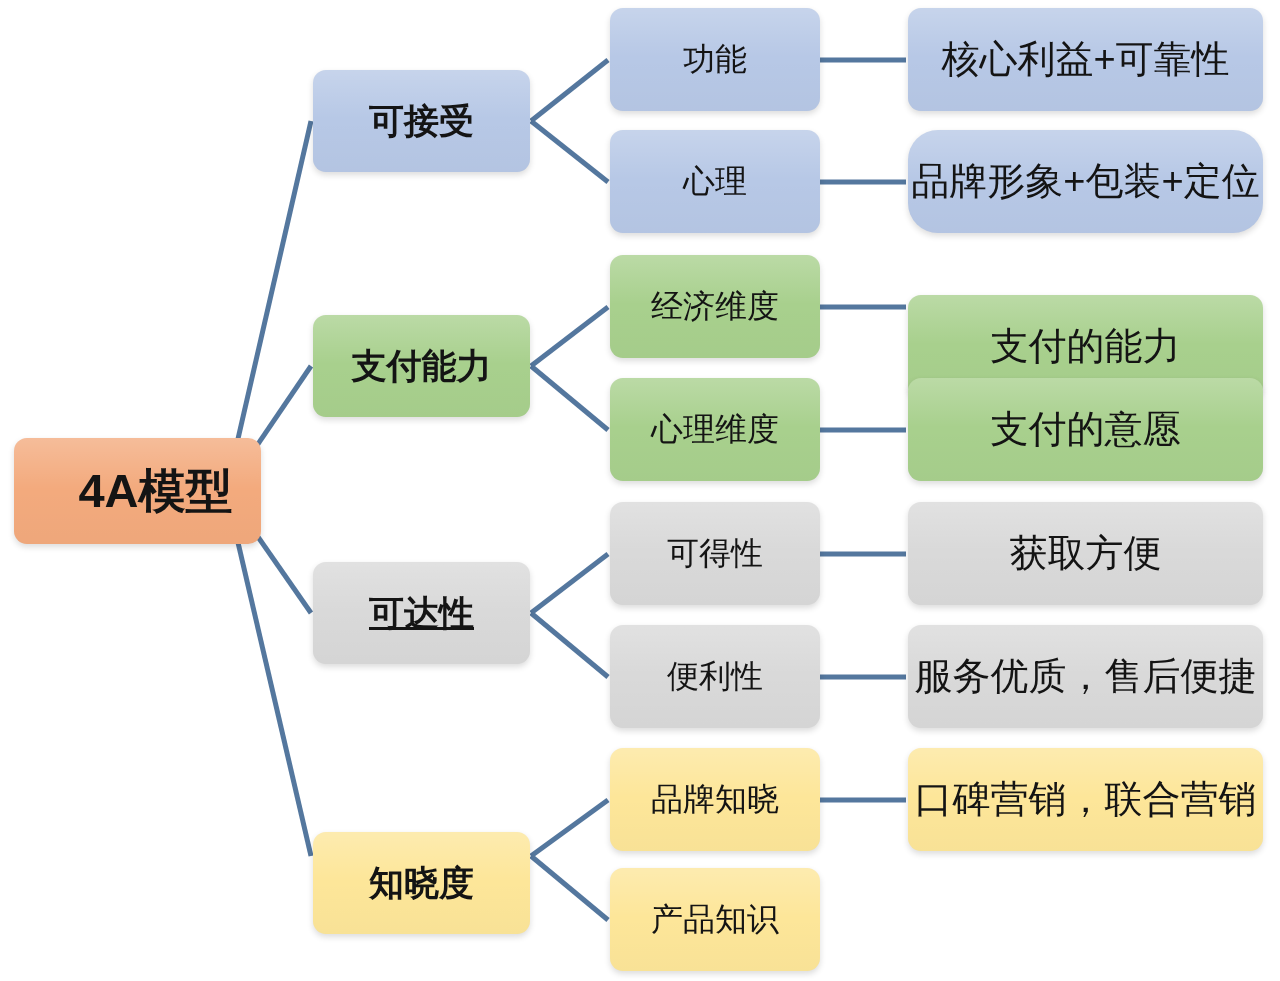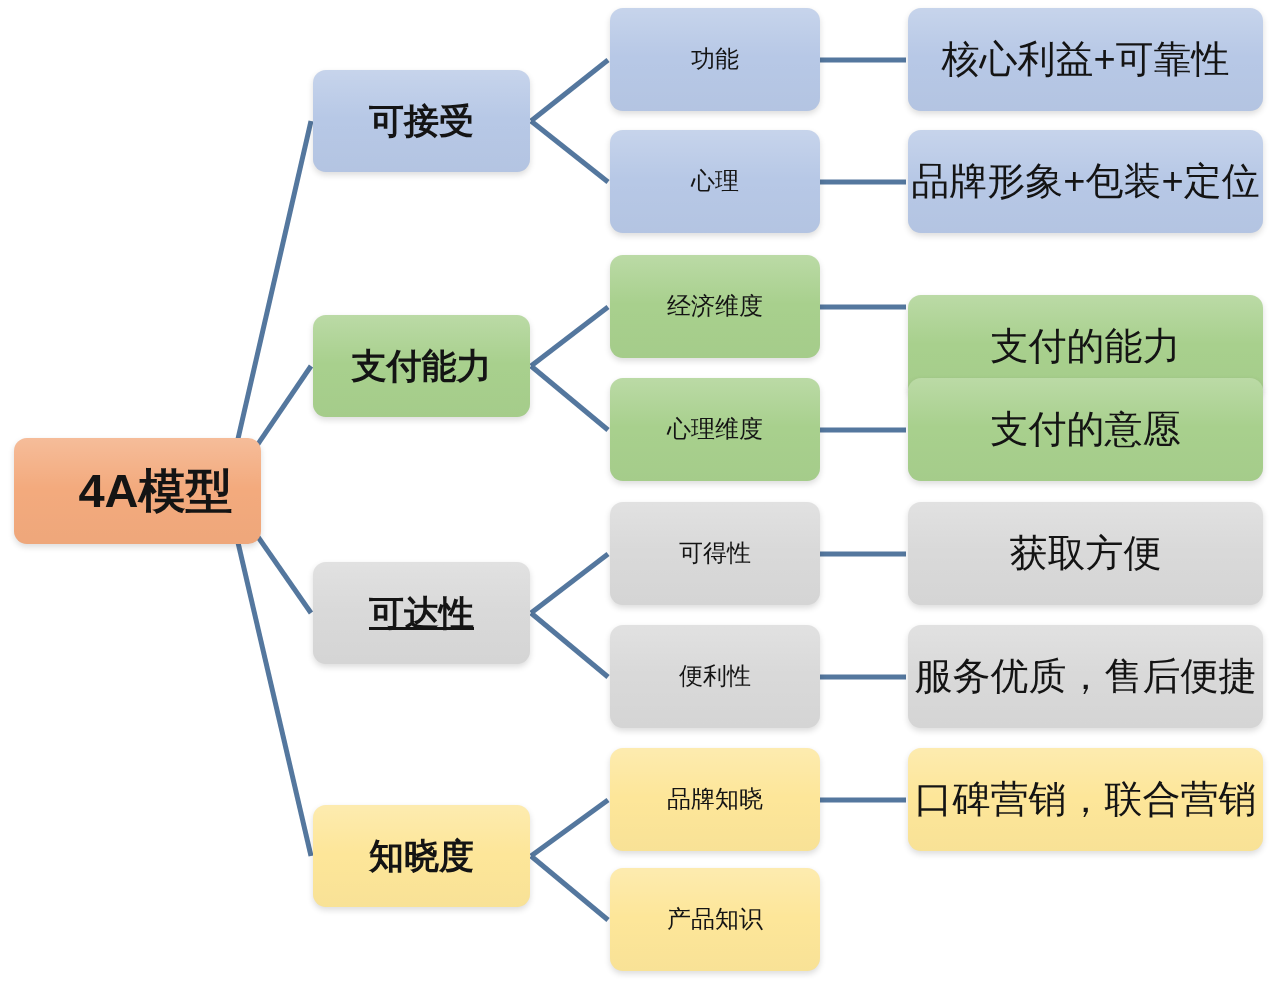--- a/index.html
+++ b/index.html
@@ -45,28 +45,28 @@
   .node.root {
     left: 14px; top: 438px; width: 211px; height: 106px;
     font-size: 47px; font-weight: bold; padding-left: 36px;
   }
   .node.branch {
     left: 313px; width: 217px; height: 102px;
     font-size: 35px; font-weight: bold;
   }
   .node.child {
     left: 610px; width: 210px; height: 103px;
-    font-size: 24px; font-weight: normal;
+    font-size: 32px; font-weight: normal;
   }
   .node.detail {
     left: 908px; width: 355px; height: 103px;
     font-size: 38px; font-weight: normal;
   }
   
-  .b0 { top: 70px; }  .b1 { top: 315px; } .b2 { top: 562px; text-decoration: underline; } .b3 { top: 805px; }
+  .b0 { top: 70px; }  .b1 { top: 315px; } .b2 { top: 562px; text-decoration: underline; } .b3 { top: 832px; }
   .r0 { top: 8px; }   .r1 { top: 130px; } .r2 { top: 255px; } .r3 { top: 378px; }
   .r4 { top: 502px; } .r5 { top: 625px; } .r6 { top: 748px; } .r7 { top: 868px; }
 </style>
 </head>
 <body>
 
 <div class="canvas">
 
   <svg class="links" viewBox="0 0 1280 981" xmlns="http://www.w3.org/2000/svg">
 
@@ -103,20 +103,20 @@
   <div class="node child r0" style="background-color: rgb(183, 200, 230);">功能</div>
   <div class="node child r1" style="background-color: rgb(183, 200, 230);">心理</div>
   <div class="node child r2" style="background-color: rgb(168, 208, 141);">经济维度</div>
   <div class="node child r3" style="background-color: rgb(168, 208, 141);">心理维度</div>
   <div class="node child r4" style="background-color: rgb(217, 217, 217);">可得性</div>
   <div class="node child r5" style="background-color: rgb(217, 217, 217);">便利性</div>
   <div class="node child r6" style="background-color: rgb(253, 230, 153);">品牌知晓</div>
   <div class="node child r7" style="background-color: rgb(253, 230, 153);">产品知识</div>
 
   <div class="node detail r0" style="background-color: rgb(183, 200, 230);">核心利益+可靠性</div>
-  <div class="node detail r1" style="background-color: rgb(183, 200, 230);">品牌形象+包装+定位</div>
+  <div class="node detail r1" style="background-color: rgb(183, 200, 230); border-radius: 30px;">品牌形象+包装+定位</div>
   <div class="node detail r2" style="background-color: rgb(168, 208, 141); margin-top: 40px;">支付的能力</div>
   <div class="node detail r3" style="background-color: rgb(168, 208, 141);">支付的意愿</div>
   <div class="node detail r4" style="background-color: rgb(217, 217, 217);">获取方便</div>
   <div class="node detail r5" style="background-color: rgb(217, 217, 217);">服务优质，售后便捷</div>
   <div class="node detail r6" style="background-color: rgb(253, 230, 153);">口碑营销，联合营销</div>
 
 </div>
 
 </body></html>

